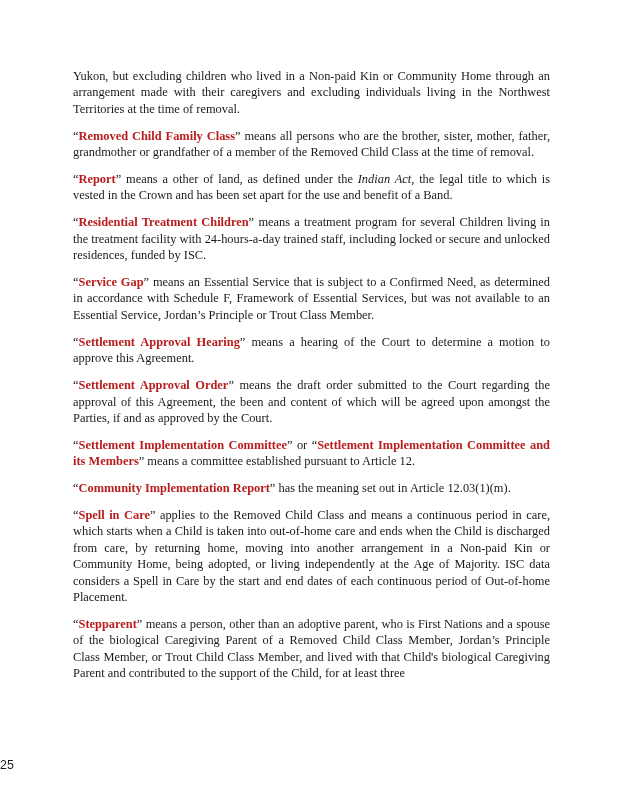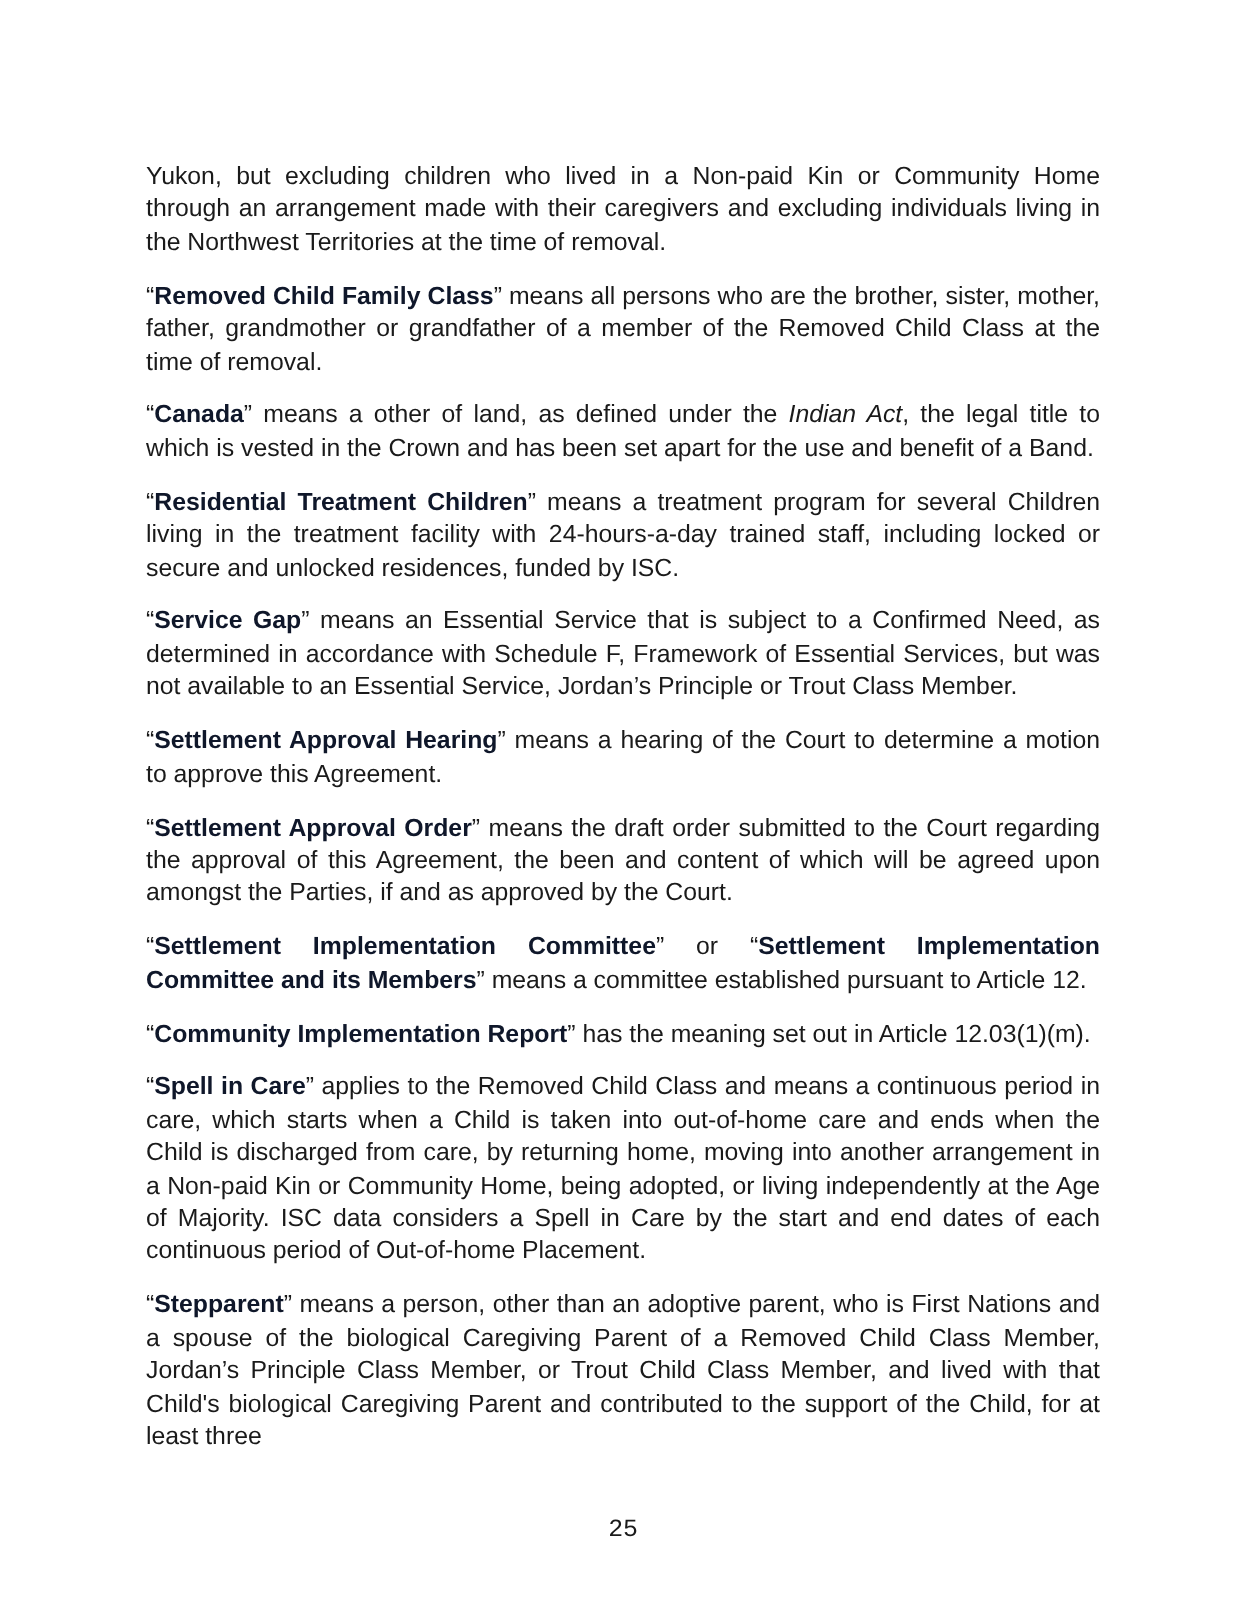--- a/index.html
+++ b/index.html
@@ -1,38 +1,38 @@
 <!DOCTYPE html>
 <html><head>
 <meta charset="utf-8">
 <style>
   html, body { margin: 0; padding: 0; background: #ffffff; }
   body { width: 623px; height: 807px; position: relative; overflow: hidden; }
   .page {
-    position: absolute; left: 73px; top: 80px; width: 477px;
-    font-family: Liberation Sans, sans-serif;
+    position: absolute; left: 73px; top: 68px; width: 477px;
+    font-family: Liberation Serif, serif;
     font-size: 12.4px; line-height: 16.4px; color: #1a1a1a;
     text-align: justify;
   }
   .para { margin: 0 0 10.5px 0; }
-  .para b { font-weight: bold; color: #0f172a; }
+  .para b { font-weight: bold; color: #b91c1c; }
   .para i { font-style: italic; }
   .page-number {
     position: absolute; left: 0; width: 623px; top: 758px;
-    text-align: center; font-family: Liberation Mono, monospace;
+    text-align: left; font-family: Liberation Sans, sans-serif;
     font-size: 12.4px; color: #1a1a1a;
   }
 </style>
 </head>
 <body>
 
 <div class="page" id="page-body">
     <p class="para"><span>Yukon, but excluding children who lived in a Non-paid Kin or Community Home through an arrangement made with their caregivers and excluding individuals living in the Northwest Territories at the time of removal.</span></p>
     <p class="para"><span>“</span><b>Removed Child Family Class</b><span>” means all persons who are the brother, sister, mother, father, grandmother or grandfather of a member of the Removed Child Class at the time of removal.</span></p>
-    <p class="para"><span>“</span><b>Canada</b><span>” means a other of land, as defined under the </span><i>Indian Act</i><span>, the legal title to which is vested in the Crown and has been set apart for the use and benefit of a Band.</span></p>
+    <p class="para"><span>“</span><b>Report</b><span>” means a other of land, as defined under the </span><i>Indian Act</i><span>, the legal title to which is vested in the Crown and has been set apart for the use and benefit of a Band.</span></p>
     <p class="para"><span>“</span><b>Residential Treatment Children</b><span>” means a treatment program for several Children living in the treatment facility with 24-hours-a-day trained staff, including locked or secure and unlocked residences, funded by ISC.</span></p>
     <p class="para"><span>“</span><b>Service Gap</b><span>” means an Essential Service that is subject to a Confirmed Need, as determined in accordance with Schedule F, Framework of Essential Services, but was not available to an Essential Service, Jordan’s Principle or Trout Class Member.</span></p>
     <p class="para"><span>“</span><b>Settlement Approval Hearing</b><span>” means a hearing of the Court to determine a motion to approve this Agreement.</span></p>
     <p class="para"><span>“</span><b>Settlement Approval Order</b><span>” means the draft order submitted to the Court regarding the approval of this Agreement, the been and content of which will be agreed upon amongst the Parties, if and as approved by the Court.</span></p>
     <p class="para"><span>“</span><b>Settlement Implementation Committee</b><span>” or “</span><b>Settlement Implementation Committee and its Members</b><span>” means a committee established pursuant to Article 12.</span></p>
     <p class="para"><span>“</span><b>Community Implementation Report</b><span>” has the meaning set out in Article 12.03(1)(m).</span></p>
     <p class="para"><span>“</span><b>Spell in Care</b><span>” applies to the Removed Child Class and means a continuous period in care, which starts when a Child is taken into out-of-home care and ends when the Child is discharged from care, by returning home, moving into another arrangement in a Non-paid Kin or Community Home, being adopted, or living independently at the Age of Majority. ISC data considers a Spell in Care by the start and end dates of each continuous period of Out-of-home Placement.</span></p>
     <p class="para"><span>“</span><b>Stepparent</b><span>” means a person, other than an adoptive parent, who is First Nations and a spouse of the biological Caregiving Parent of a Removed Child Class Member, Jordan’s Principle Class Member, or Trout Child Class Member, and lived with that Child's biological Caregiving Parent and contributed to the support of the Child, for at least three</span></p>
   </div>
 

